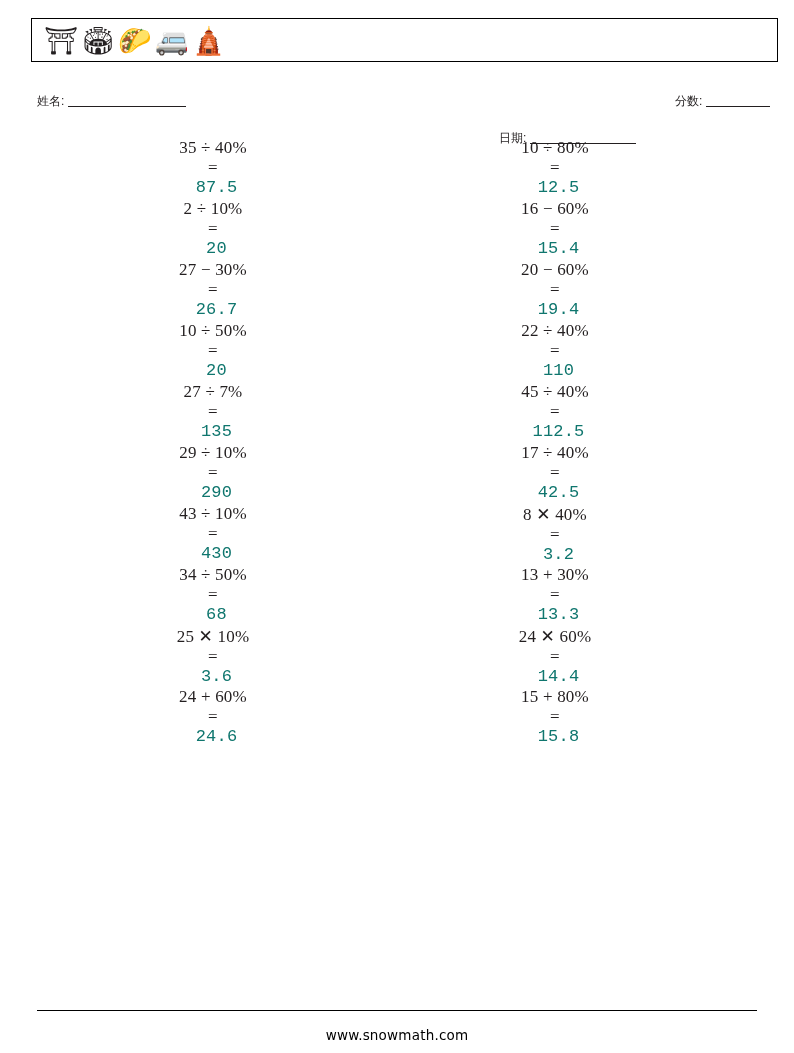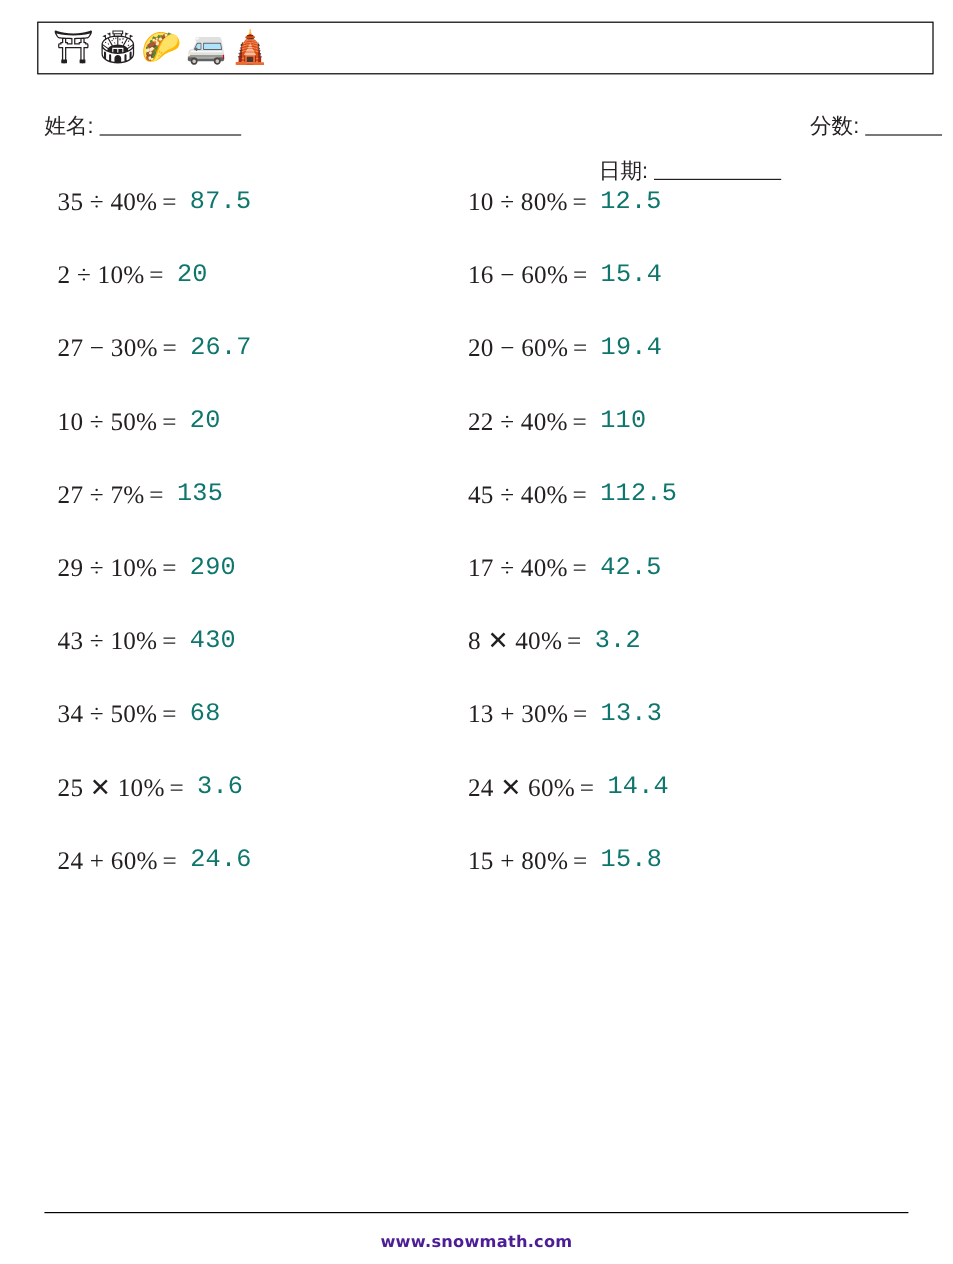--- a/index.html
+++ b/index.html
@@ -71,21 +71,21 @@
   }
 
   
   .info-row {
     position: absolute;
     left: 31px;
     top: 93px;
     width: 747px;
     height: 26px;
     font-family: Liberation Sans, sans-serif;
-    font-size: 18px;
+    font-size: 12px;
     color: #231f20;
   }
   .info-name {
     position: absolute;
     left: 6px;
     top: 0;
     white-space: nowrap;
   }
   .info-date {
     position: absolute;
@@ -120,23 +120,24 @@
     position: absolute;
     top: 0;
   }
   .col-left  { left: 17px;  width: 330px; }
   .col-right { left: 359px; width: 330px; text-align: center; }
 
   .problem {
     height: 61px;
     display: flex;
     align-items: center;
-    font-size: 21px;
+    font-size: 17px;
     white-space: nowrap;
     letter-spacing: 0.2px;
+    flex-direction: column;
   }
   .problem .expr {
     color: #231f20;
   }
   .problem .answer {
     color: #0f766e;
     margin-left: 7px;
     font-family: Liberation Mono, monospace;
   }
   .problem .eq {
@@ -153,22 +154,22 @@
     border-top: 1.6px solid #000000;
   }
   .footer-text {
     position: absolute;
     left: 0;
     right: 0;
     top: 1027px;
     text-align: center;
     font-family: "DejaVu Sans", "Liberation Sans", sans-serif;
     font-size: 13.5px;
-    font-weight: bold;
-    color: #4c1d95;
+    font-weight: normal;
+    color: #000000;
     letter-spacing: 0.2px;
   }
 </style>
 </head>
 <body>
 
 <div class="page">
 
   <div class="header-box">
     <div class="emoji-strip">

